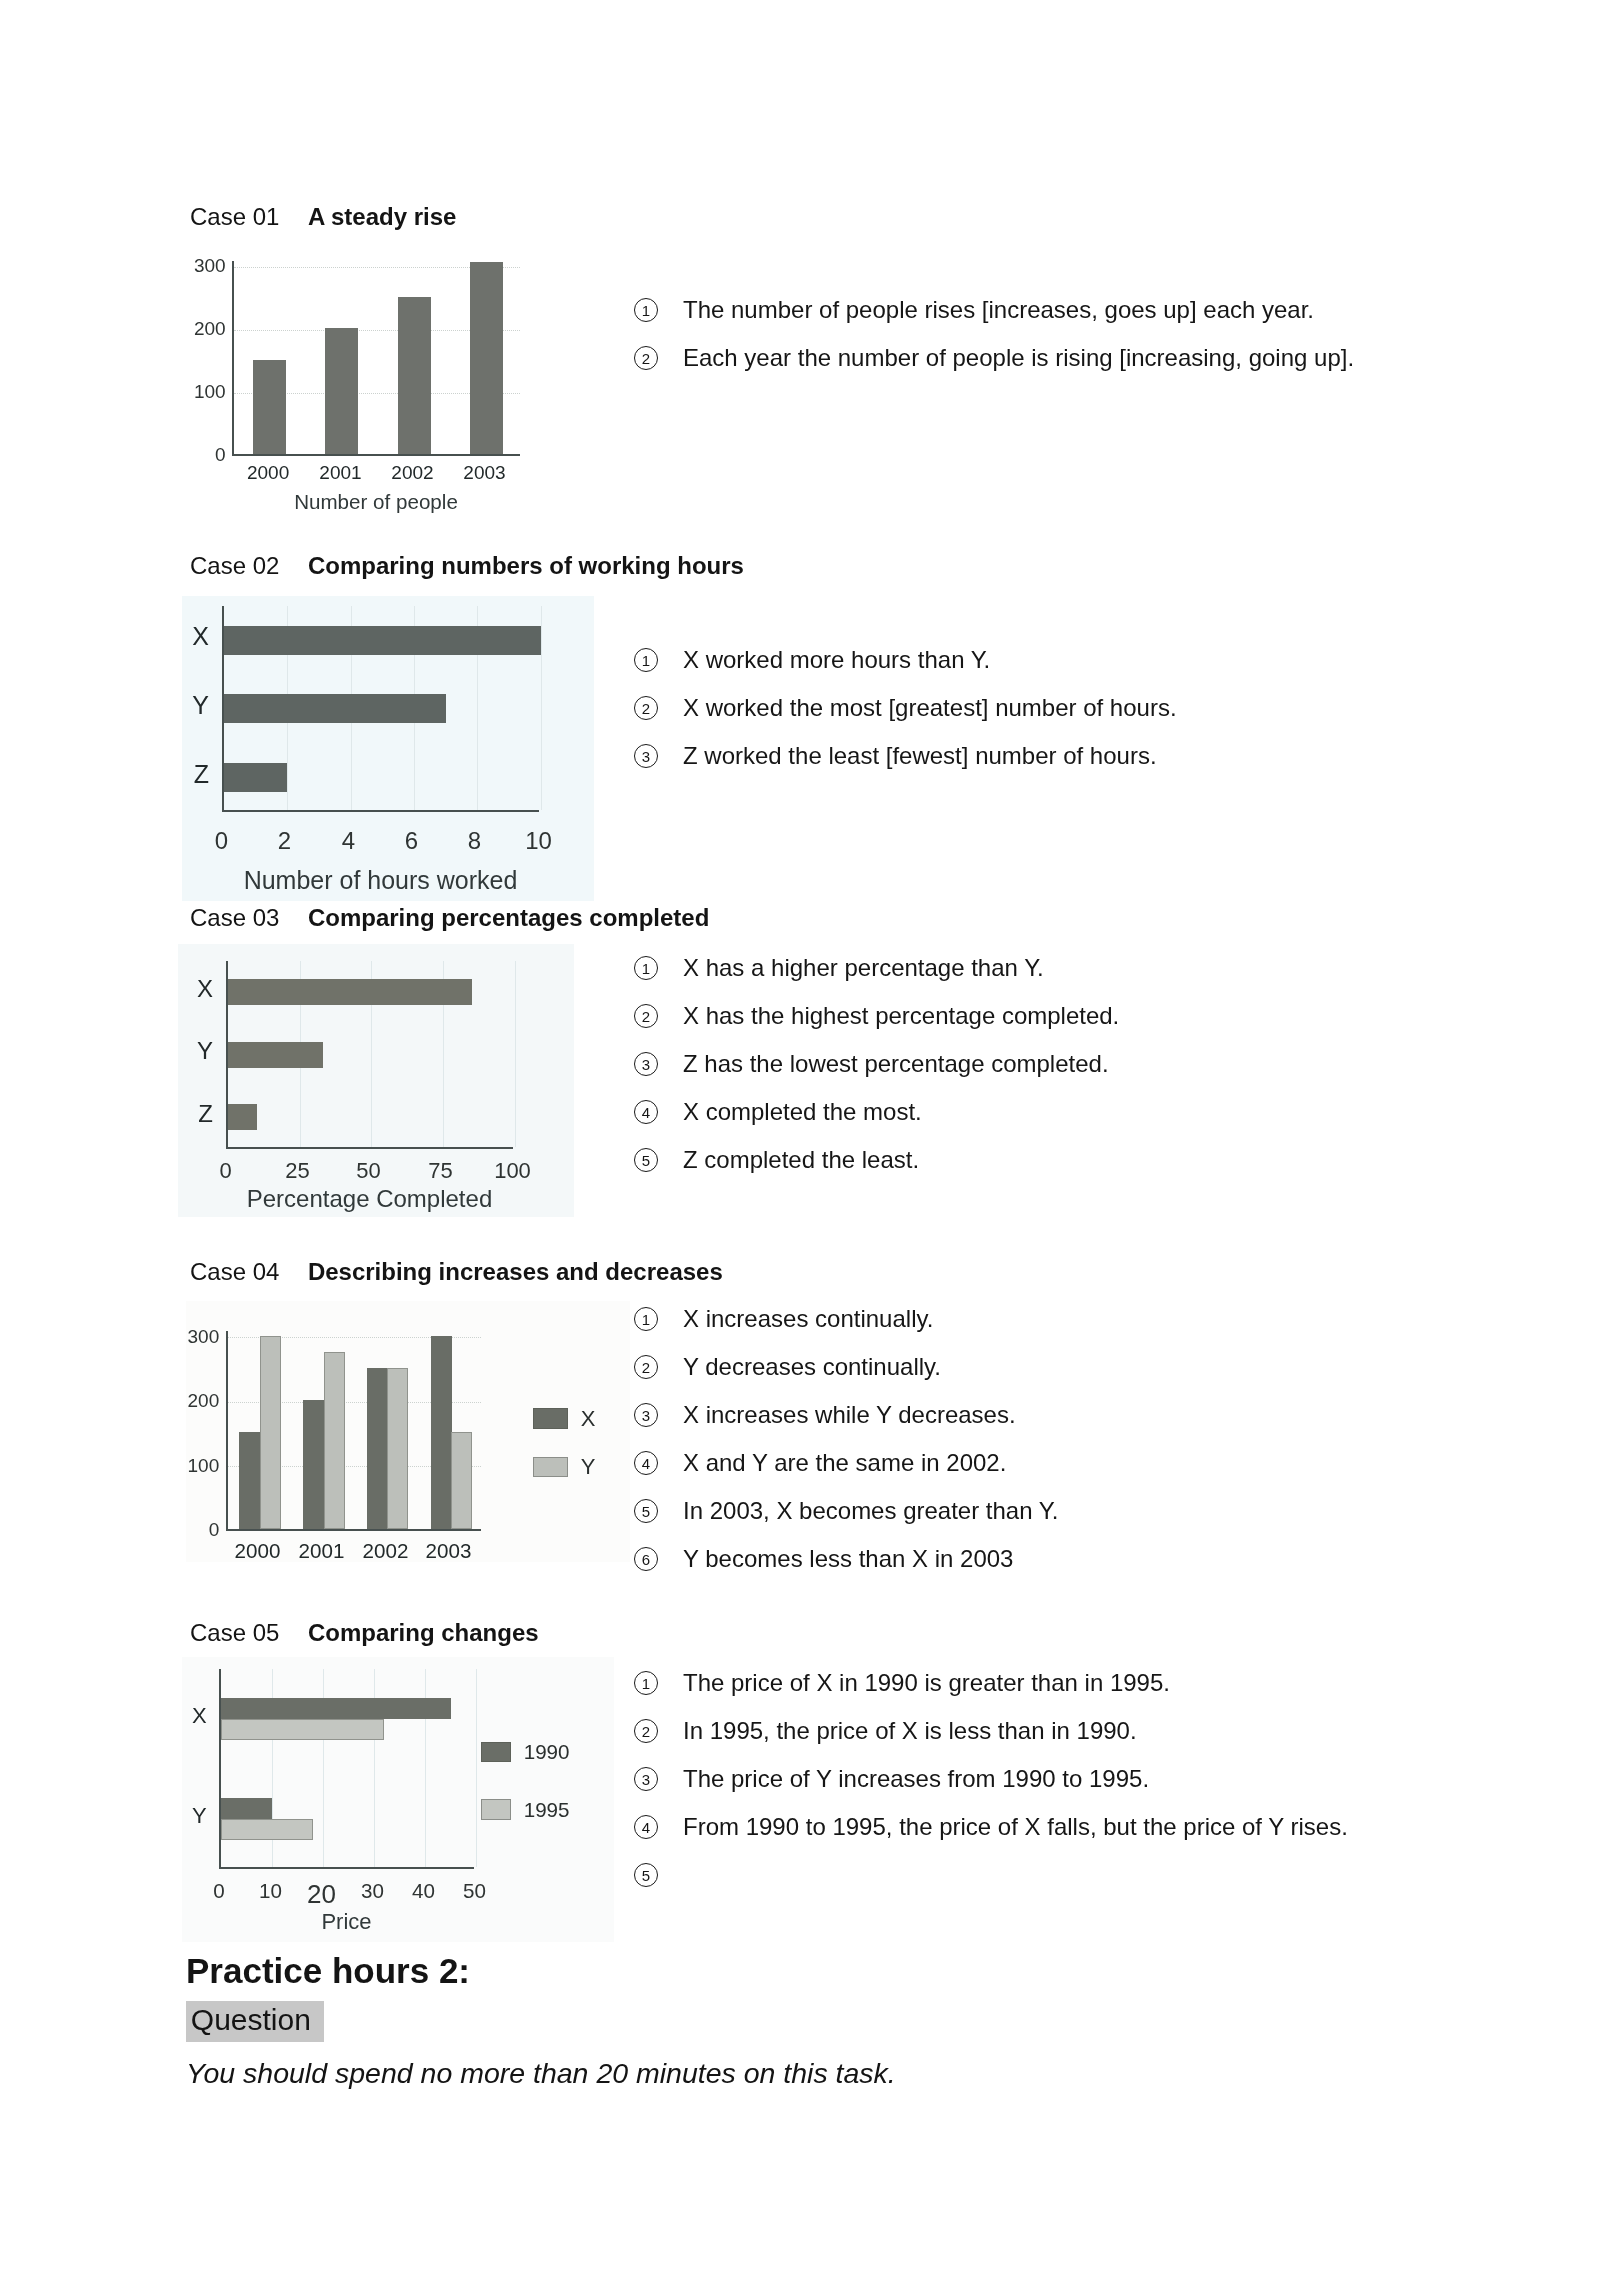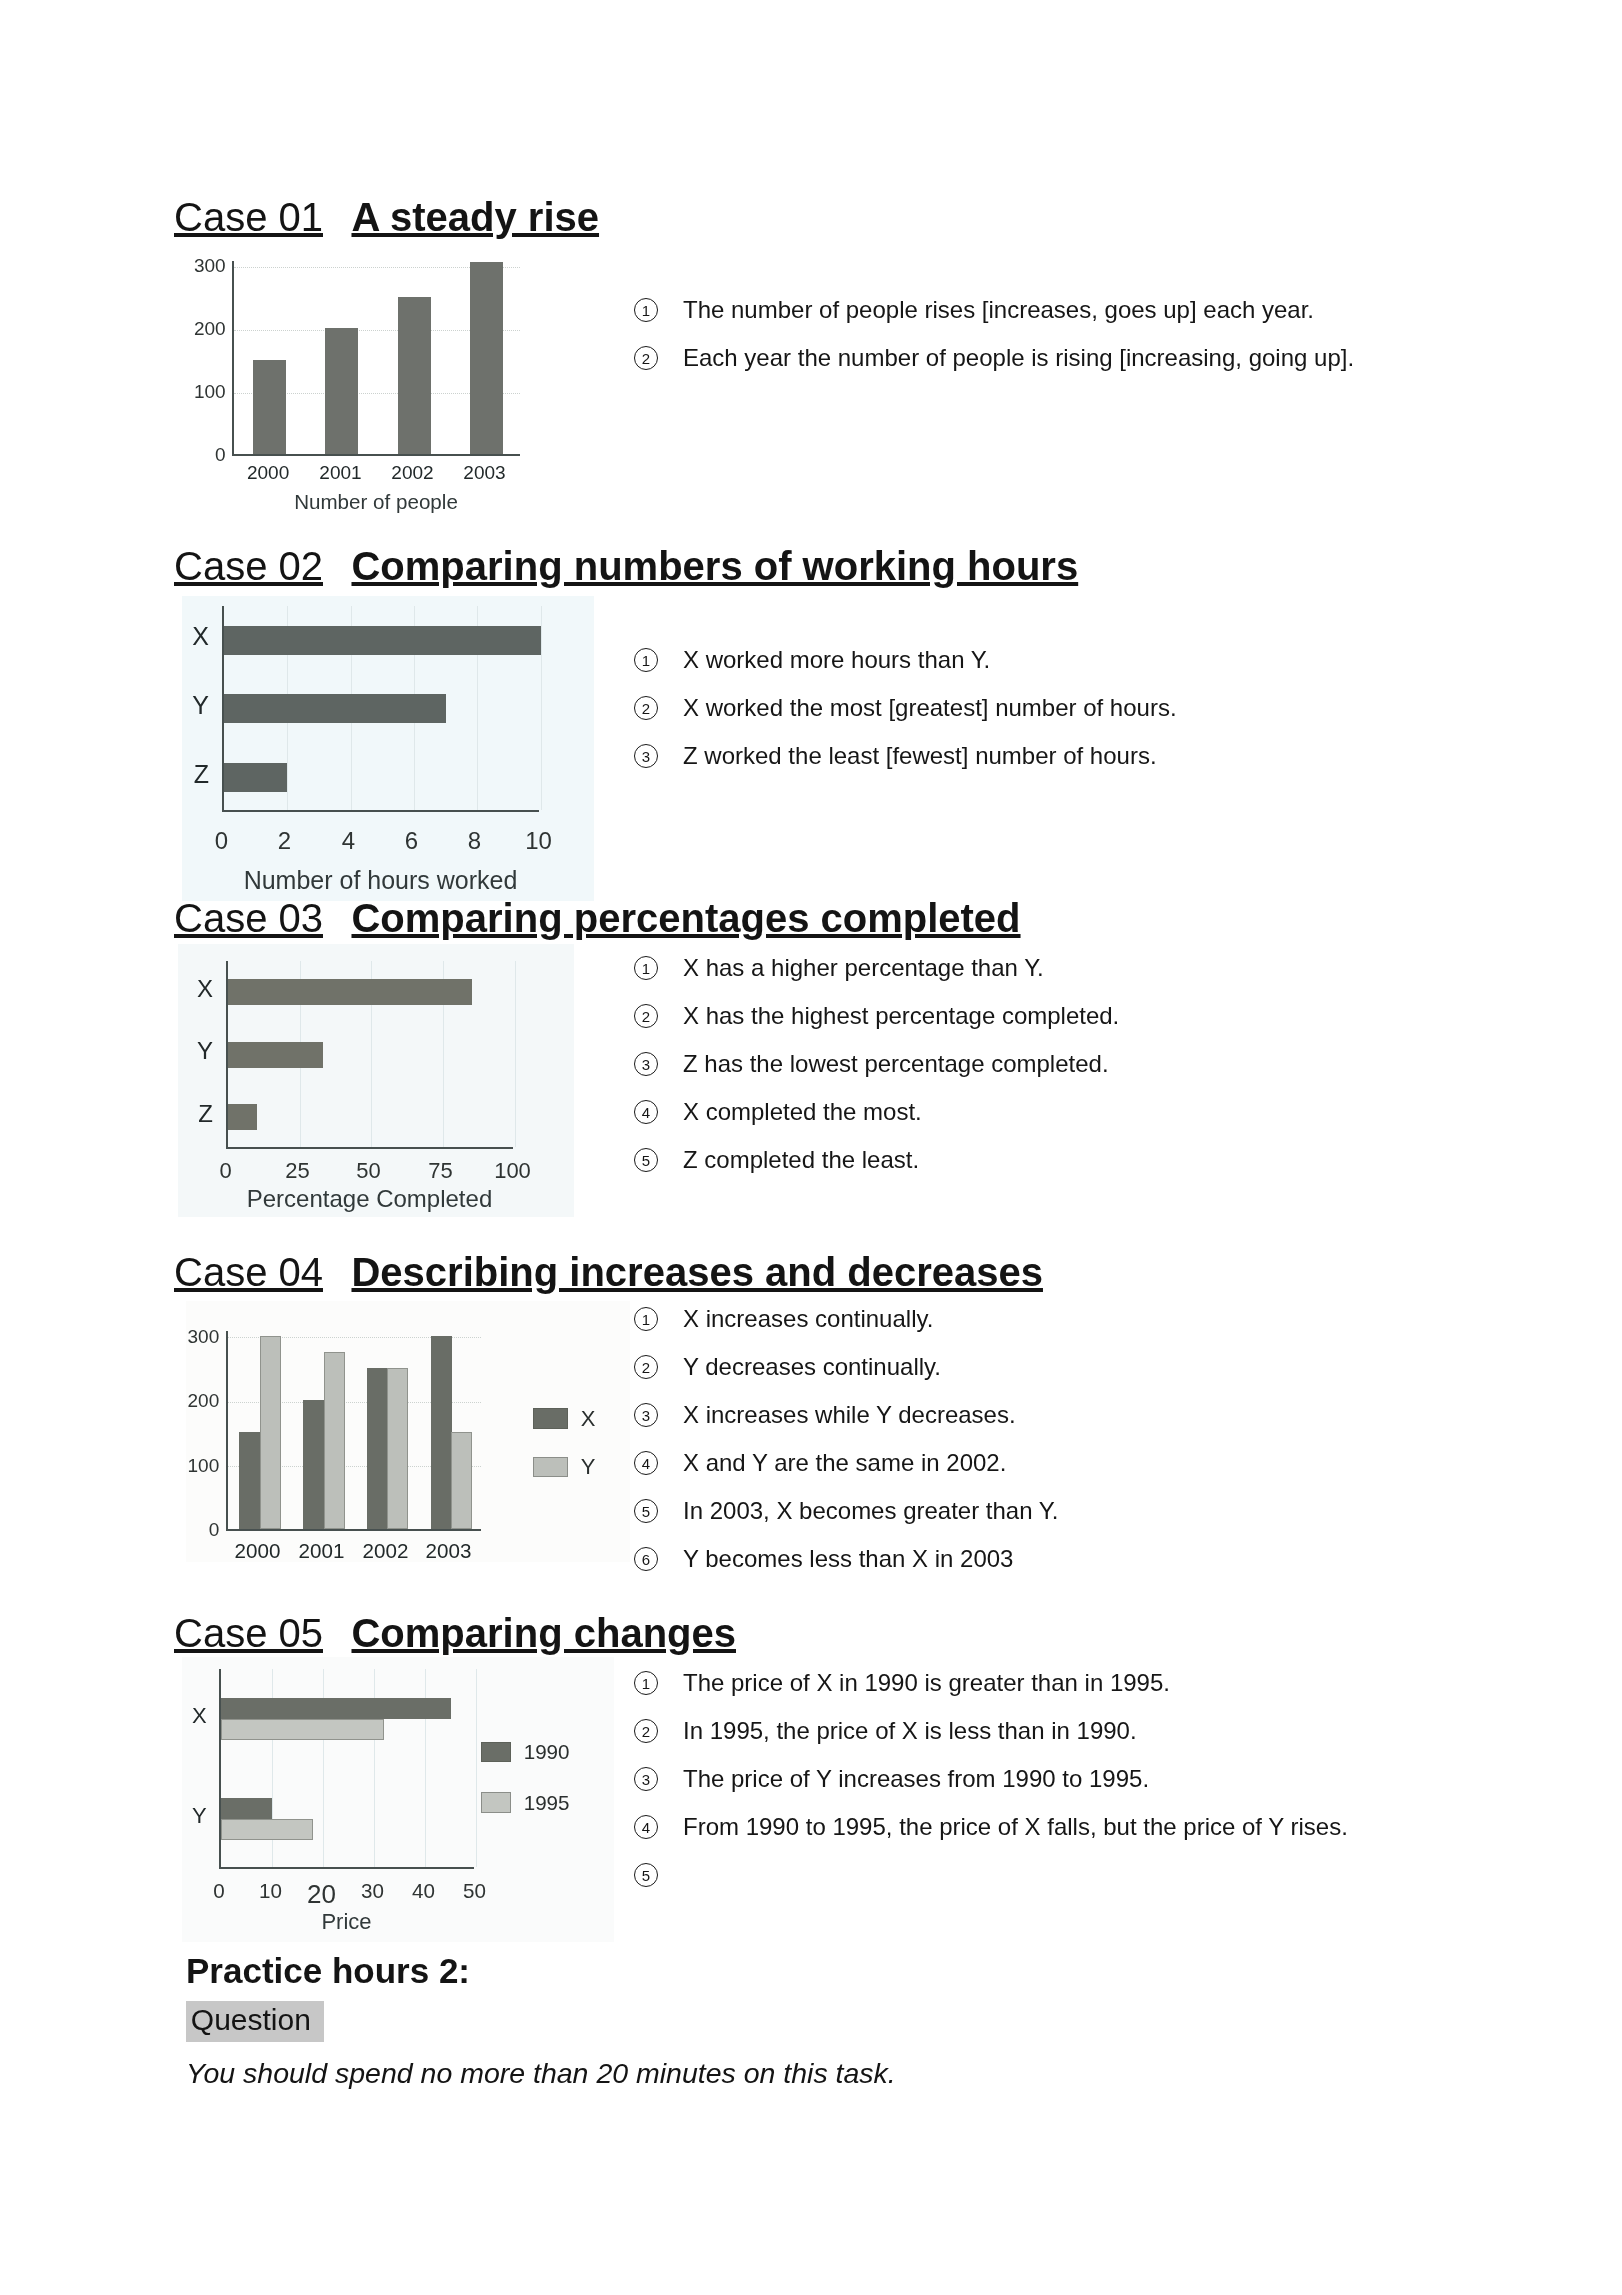--- a/index.html
+++ b/index.html
@@ -3,21 +3,21 @@
 <meta charset="utf-8">
 <style>
   * { box-sizing: border-box; }
   html,body { margin:0; padding:0; background:#ffffff; }
   .page {
     position:relative; width:1622px; height:2295px; background:#ffffff;
     font-family:"Liberation Sans","DejaVu Sans",sans-serif; color:#141414; overflow:hidden;
   }
 
   
-  .case-heading { position:absolute; left:174px; font-size:40px; line-height:38px; white-space:nowrap;text-decoration:underline; }
+  .case-heading { position:absolute; left:190px; font-size:24px; line-height:38px; white-space:nowrap; }
   .case-label { font-weight:400; margin-right:28.5px; }
   .case-title { font-weight:700; }
   .h0 { top:198px; } .h1 { top:547px; } .h2 { top:899px; } .h3 { top:1253px; } .h4 { top:1614px; }
 
   
   .items { position:absolute; left:634px; width:982px; }
   .i0 { top:294px; } .i1 { top:644px; } .i2 { top:952px; } .i3 { top:1303px; } .i4 { top:1667px; }
   .item { display:flex; align-items:flex-start; margin-bottom:16px; font-size:24px; line-height:32px; color:#161616; }
   .circ {
     flex:0 0 24px; width:24px; height:24px; border:1.6px solid #1a1a1a; border-radius:50%;
@@ -259,21 +259,21 @@
       <div class="tick" style="left: 5.5px; top: 222px; width: 63px; font-size: 20.6px;">0</div>
       <div class="tick" style="left: 57px; top: 222px; width: 63px; font-size: 20.6px;">10</div>
       <div class="tick" style="left: 108px; top: 222px; width: 63px; font-size: 26px;">20</div>
       <div class="tick" style="left: 159px; top: 222px; width: 63px; font-size: 20.6px;">30</div>
       <div class="tick" style="left: 210px; top: 222px; width: 63px; font-size: 20.6px;">40</div>
       <div class="tick" style="left: 261px; top: 222px; width: 63px; font-size: 20.6px;">50</div>
       <div class="cat" style="left: 0px; top: 46px; width: 24.6px; text-align: right; font-size: 22px;">X</div>
       <div class="cat" style="left: 0px; top: 146px; width: 24.6px; text-align: right; font-size: 22px;">Y</div>
       <div class="cap" style="left: 37px; top: 252px; width: 255px; font-size: 22px;">Price</div>
       <div class="legend" style="left: 299px; top: 83px;">
-        <div class="lrow" style="margin-bottom: 27px;">
+        <div class="lrow" style="margin-bottom: 34px;">
           <div class="lsw" style="width: 30px; height: 20.6px; background: rgb(106, 110, 103); border: 1.6px solid rgb(93, 97, 89);"></div>
           <div class="llab" style="font-size: 20.6px; margin-left: 12.7px;">1990</div>
         </div>
         <div class="lrow" style="margin-bottom: 19px;">
           <div class="lsw" style="width: 30px; height: 20.6px; background: rgb(195, 198, 193); border: 1.6px solid rgb(139, 142, 137);"></div>
           <div class="llab" style="font-size: 20.6px; margin-left: 12.7px;">1995</div>
         </div>
       </div>
     </div>
   <div class="items i4">

